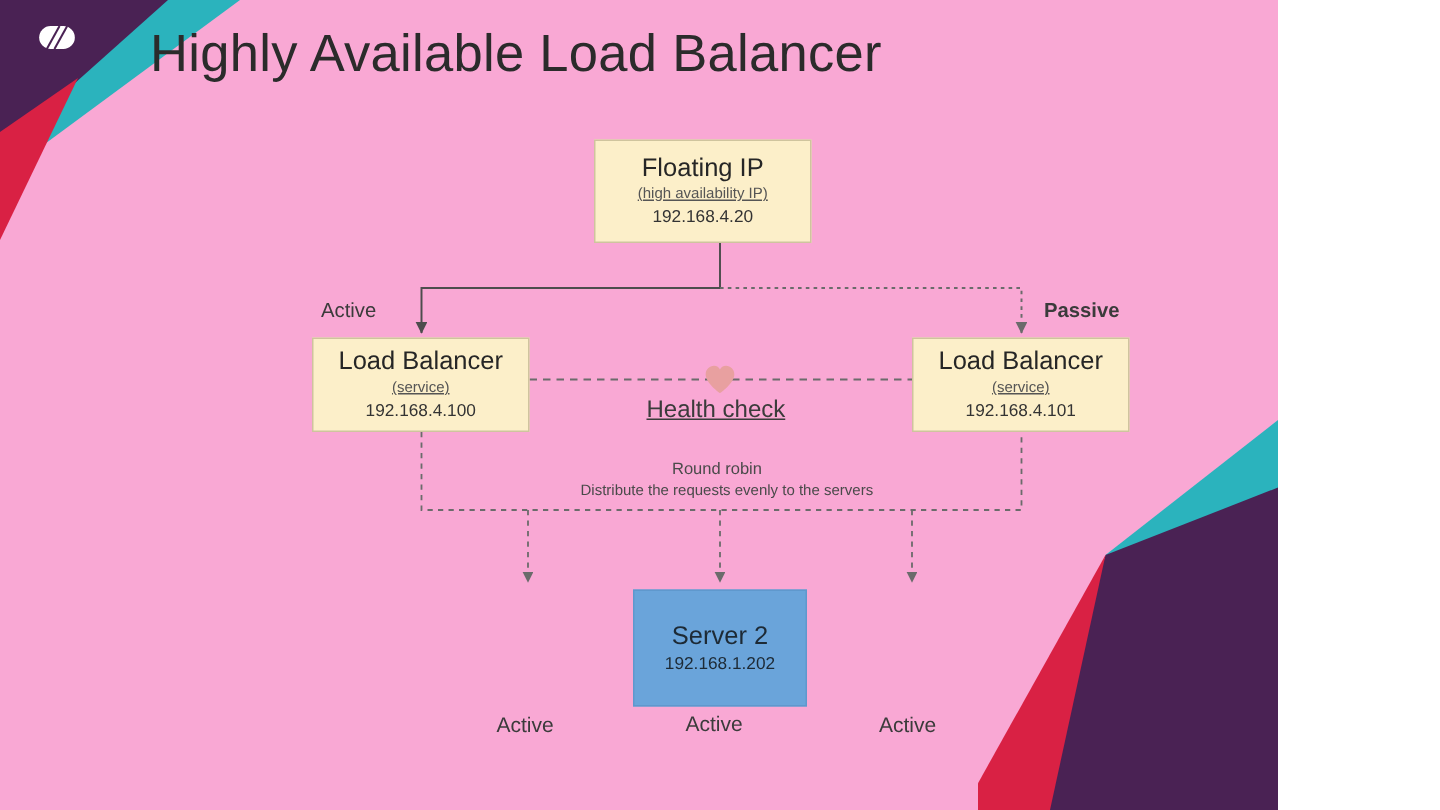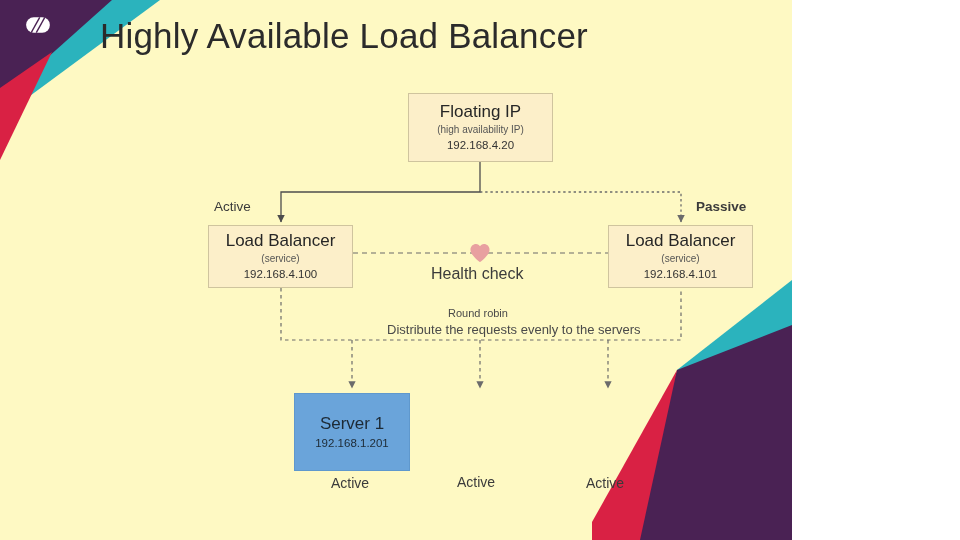--- a/index.html
+++ b/index.html
@@ -5,23 +5,23 @@
   html, body {
     margin: 0;
     padding: 0;
     background: #ffffff;
   }
   body {
     font-family: "Liberation Sans", sans-serif;
   }
   #slide {
     position: relative;
-    width: 792px;
+    width: 852px;
     height: 540px;
-    background: #fef9c3;
+    background: #f9a8d4;
     overflow: hidden;
   }
 
   
   .deco {
     position: absolute;
     pointer-events: none;
   }
   #deco-tl { left: 0; top: 0; width: 160px; height: 160px; }
   #deco-br { right: 0; bottom: 0; width: 200px; height: 260px; }
@@ -66,20 +66,21 @@
     font-size: 17px;
     color: #262626;
     font-weight: 400;
     line-height: 1.15;
   }
   .node .n-sub {
     font-size: 10px;
     color: #555555;
     margin-top: 2px;
     line-height: 1.15;
+    text-decoration: underline;
   }
   .node .n-ip {
     font-size: 11.5px;
     color: #333333;
     margin-top: 4px;
     line-height: 1.15;
   }
 
   .node-yellow {
     background: #fcefc9;
@@ -94,21 +95,21 @@
 
   
   .flabel {
     position: absolute;
     color: #4a4a4a;
     white-space: nowrap;
   }
   .lbl-state { font-size: 13.5px; color: #3b3b3b; }
   .lbl-health { font-size: 16px; color: #3b3b3b; }
   .lbl-rr-title { font-size: 11px; color: #4a4a4a; }
-  .lbl-rr-sub { font-size: 13px; color: #4a4a4a; }
+  .lbl-rr-sub { font-size: 10px; color: #4a4a4a; }
   .lbl-srv-state { font-size: 14px; color: #3b3b3b; }
 
   .heart {
     position: absolute;
     width: 22px;
     height: 20px;
   }
 </style>
 </head>
 <body>
@@ -167,21 +168,21 @@
       <line x1="352" y1="340" x2="352" y2="388" stroke="#6b6b6b" stroke-width="1.2" stroke-dasharray="3.5 3.5" marker-end="url(#arrow-dot)"></line>
     </g>
     <g>
       <line x1="480" y1="340" x2="480" y2="388" stroke="#6b6b6b" stroke-width="1.2" stroke-dasharray="3.5 3.5" marker-end="url(#arrow-dot)"></line>
     </g>
     <g>
       <line x1="608" y1="340" x2="608" y2="388" stroke="#6b6b6b" stroke-width="1.2" stroke-dasharray="3.5 3.5" marker-end="url(#arrow-dot)"></line>
     </g>
   </svg>
 
-  <div class="node node-yellow" style="left:408px; top:93px; width:145px; height:69px;">
+  <div class="node node-yellow" style="left:396px; top:93px; width:145px; height:69px;">
     <div class="n-title">Floating IP</div>
     <div class="n-sub">(high availability IP)</div>
     <div class="n-ip">192.168.4.20</div>
   </div>
 
   <div class="flabel lbl-state" style="left:214px; top:199px;">Active</div>
   <div class="node node-yellow" style="left:208px; top:225px; width:145px; height:63px;">
     <div class="n-title">Load Balancer</div>
     <div class="n-sub">(service)</div>
     <div class="n-ip">192.168.4.100</div>
@@ -190,28 +191,28 @@
   <div class="flabel lbl-state" style="left:696px; top:199px;font-weight:bold;">Passive</div>
   <div class="node node-yellow" style="left:608px; top:225px; width:145px; height:63px;">
     <div class="n-title">Load Balancer</div>
     <div class="n-sub">(service)</div>
     <div class="n-ip">192.168.4.101</div>
   </div>
 
   <svg class="heart" style="left:469px; top:243px;" viewBox="0 0 24 22" xmlns="http://www.w3.org/2000/svg">
     <path d="M12 21 C12 21 1.5 13.8 1.5 7.3 C1.5 3.6 4.3 1 7.6 1 C9.8 1 11.2 2.3 12 3.6 C12.8 2.3 14.2 1 16.4 1 C19.7 1 22.5 3.6 22.5 7.3 C22.5 13.8 12 21 12 21 Z" fill="#e8a0a0"></path>
   </svg>
-  <div class="flabel lbl-health" style="left:431px; top:265px;">Health check</div>
+  <div class="flabel lbl-health" style="left:431px; top:265px;text-decoration:underline;">Health check</div>
 
   <div class="flabel lbl-rr-title" style="left:448px; top:307px;">Round robin</div>
   <div class="flabel lbl-rr-sub" style="left:387px; top:322px;">Distribute the requests evenly to the servers</div>
 
-  <div class="node node-blue" style="left:294px; top:393px; width:116px; height:78px;">
-    <div class="n-title">Server 1</div>
-    <div class="n-ip">192.168.1.201</div>
-  </div>
   <div class="flabel lbl-srv-state" style="left:331px; top:475px;">Active</div>
 
+  <div class="node node-blue" style="left:422px; top:393px; width:116px; height:78px;">
+    <div class="n-title">Server 2</div>
+    <div class="n-ip">192.168.1.202</div>
+  </div>
   <div class="flabel lbl-srv-state" style="left:457px; top:474px;">Active</div>
 
   <div class="flabel lbl-srv-state" style="left:586px; top:475px;">Active</div>
 
 </div>
 
 </body></html>

